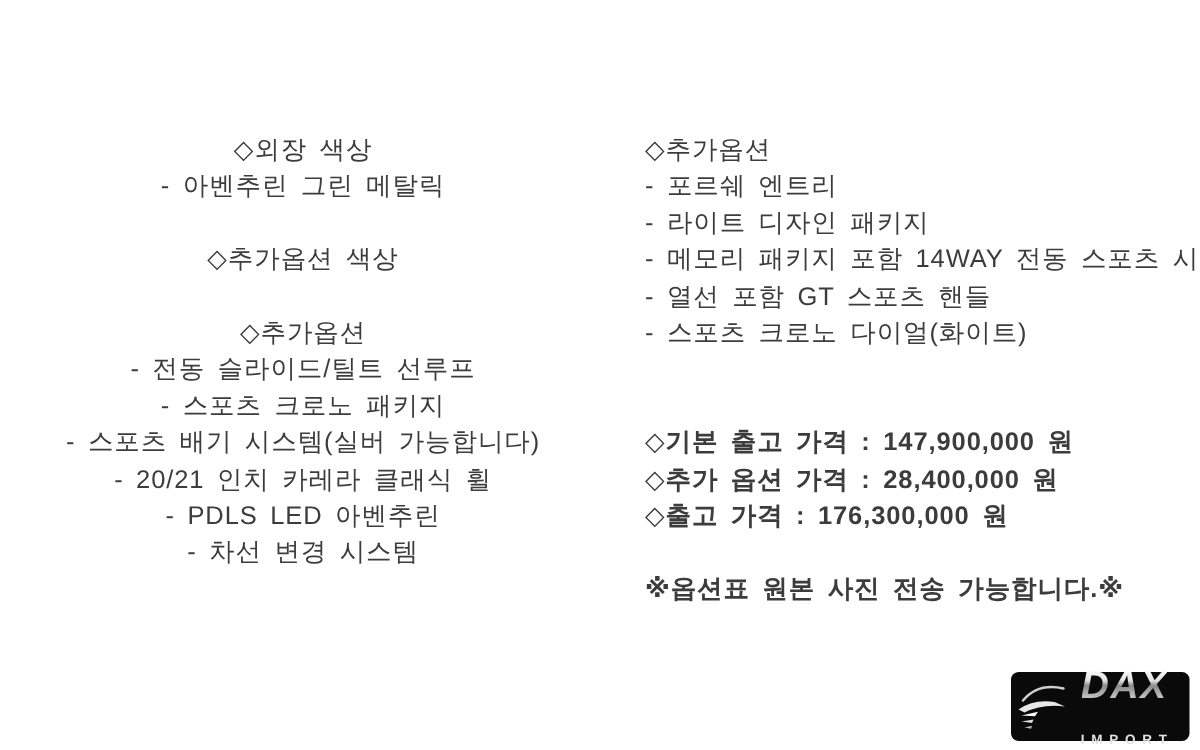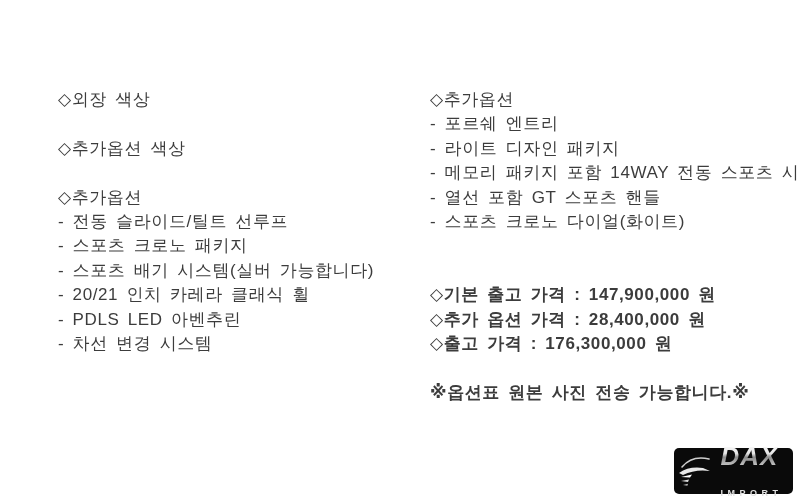--- a/index.html
+++ b/index.html
@@ -15,21 +15,21 @@
     position: relative;
     width: 800px;
     height: 500px;
     background: #ffffff;
     color: #3c3c3c;
   }
   .col {
     position: absolute;
     top: 88px;
   }
-  .col-left  { left: 58px; }
+  .col-left  { left: 44px; text-align: center; }
   .col-right { left: 430px; }
 
   .line {
     height: 24.4px;
     line-height: 24.4px;
     font-size: 17px;
     letter-spacing: 0.6px;
     word-spacing: 3px;
     white-space: nowrap;
     color: #3c3c3c;
@@ -90,20 +90,21 @@
 </style>
 </head>
 <body>
 
 <div class="page">
 
   <div class="col col-left">
 
     <div class="section">
       <div class="line">◇외장 색상</div>
+      <div class="line">- 아벤추린 그린 메탈릭</div>
     </div>
 
     <div class="section">
       <div class="line">◇추가옵션 색상</div>
     </div>
 
     <div class="section">
       <div class="line">◇추가옵션</div>
       <div class="line">- 전동 슬라이드/틸트 선루프</div>
       <div class="line">- 스포츠 크로노 패키지</div>

